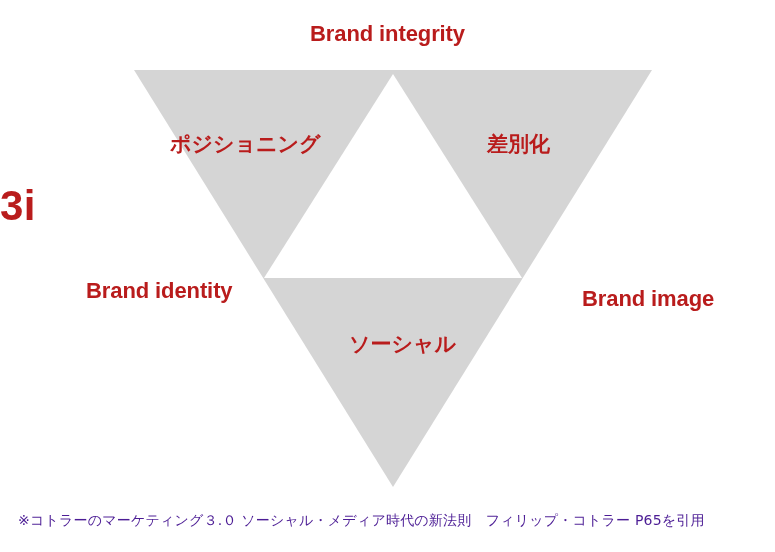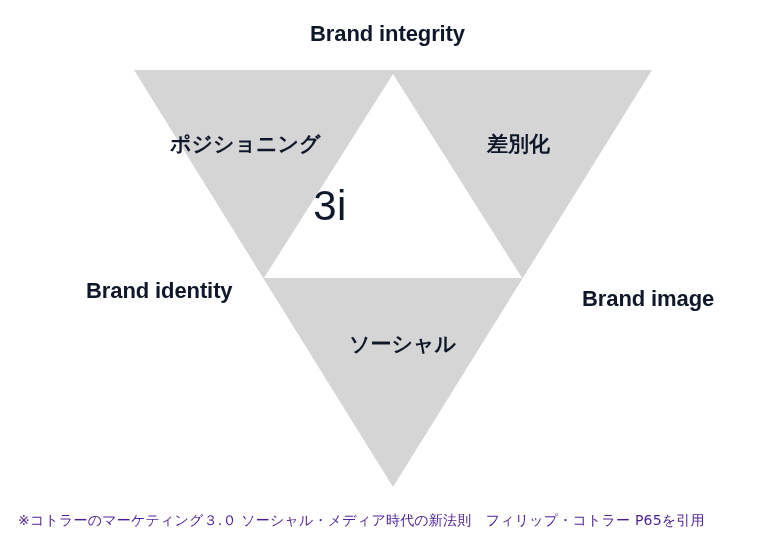--- a/index.html
+++ b/index.html
@@ -20,21 +20,21 @@
   }
   #diagram-svg {
     position: absolute;
     left: 0;
     top: 0;
     width: 775px;
     height: 552px;
   }
   .lbl {
     position: absolute;
-    color: #0f172a;
+    color: #b91c1c;
     white-space: nowrap;
     line-height: 1;
   }
   
   .outer-label {
     font-size: 22px;
     font-weight: 700;
     letter-spacing: -0.1px;
   }
   #label-brand-integrity {
@@ -68,23 +68,22 @@
   }
   #label-brand-jp {
     left: 349px;
     top: 334px;
   }
   
   #label-3i {
     left: 0;
     top: 185px;
     width: 660px;
-    text-align: center;
     font-size: 42px;
-    font-weight: 400;
+    font-weight: 700;
     letter-spacing: 0.5px;
   }
   
   #footnote {
     position: absolute;
     left: 18px;
     top: 512px;
     font-size: 14px;
     font-weight: 400;
     color: #4c1d95;

